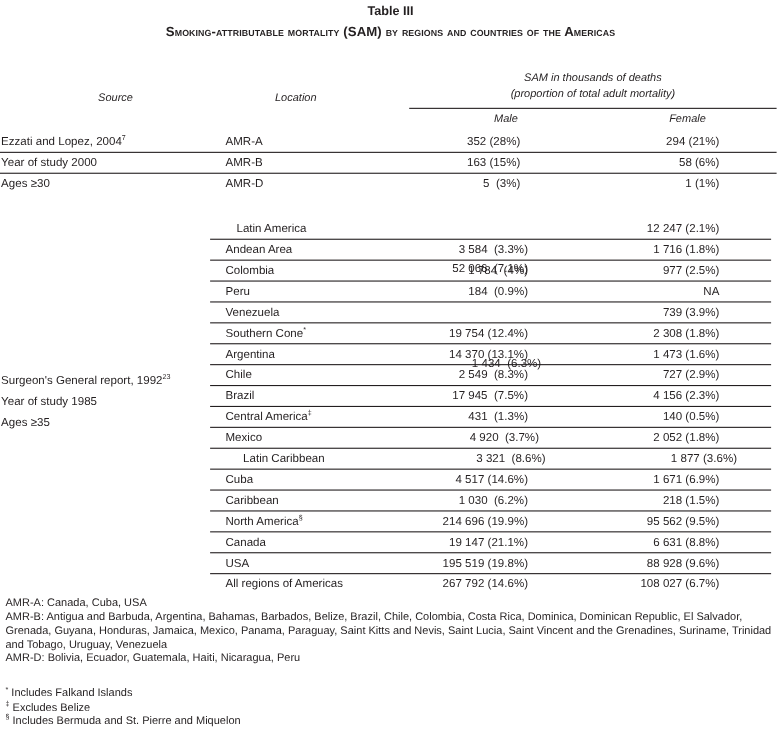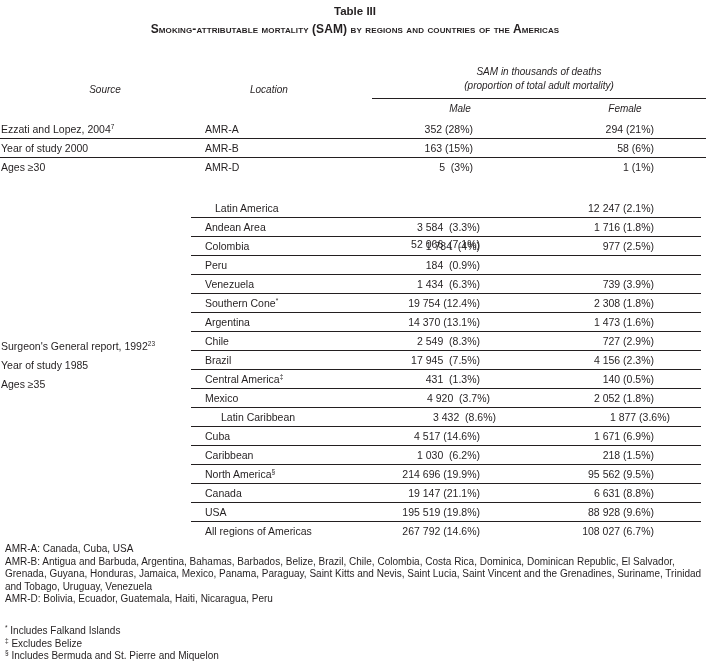--- a/index.html
+++ b/index.html
@@ -76,25 +76,26 @@
     <div class="rule" style="left:191px;width:510px;top:236px;"></div>
     <div class="row" style="left:191px;width:510px;top:237px;">
       <span class="cell" style="left:14px;"><span>Colombia</span><sup></sup></span>
       <span class="cell num" style="left:155px;width:134px;white-space:pre;">1 784  (4%)</span>
       <span class="cell num" style="left:330px;width:133px;">977 (2.5%)</span>
     </div>
     <div class="rule" style="left:191px;width:510px;top:255px;"></div>
     <div class="row" style="left:191px;width:510px;top:256px;">
       <span class="cell" style="left:14px;"><span>Peru</span><sup></sup></span>
       <span class="cell num" style="left:155px;width:134px;white-space:pre;">184  (0.9%)</span>
+      <span class="cell num" style="left:330px;width:133px;">NA</span>
     </div>
     <div class="rule" style="left:191px;width:510px;top:274px;"></div>
     <div class="row" style="left:191px;width:510px;top:275px;">
       <span class="cell" style="left:14px;"><span>Venezuela</span><sup></sup></span>
-      <span class="cell num" style="left:155px;width:134px;white-space:pre;">1 434  (6.3%)</span>
+      <span class="cell num" style="left:167px;width:134px;white-space:pre;margin-top:47px;">1 434  (6.3%)</span>
       <span class="cell num" style="left:330px;width:133px;">739 (3.9%)</span>
     </div>
     <div class="rule" style="left:191px;width:510px;top:293px;"></div>
     <div class="row" style="left:191px;width:510px;top:294px;">
       <span class="cell" style="left:14px;"><span>Southern Cone</span><sup>*</sup></span>
       <span class="cell num" style="left:155px;width:134px;white-space:pre;">19 754 (12.4%)</span>
       <span class="cell num" style="left:330px;width:133px;">2 308 (1.8%)</span>
     </div>
     <div class="rule" style="left:191px;width:510px;top:312px;"></div>
     <div class="row" style="left:191px;width:510px;top:313px;">
@@ -122,21 +123,21 @@
     </div>
     <div class="rule" style="left:191px;width:510px;top:388px;"></div>
     <div class="row" style="left:191px;width:510px;top:389px;">
       <span class="cell" style="left:14px;"><span>Mexico</span><sup></sup></span>
       <span class="cell num" style="left:165px;width:134px;white-space:pre;">4 920  (3.7%)</span>
       <span class="cell num" style="left:330px;width:133px;">2 052 (1.8%)</span>
     </div>
     <div class="rule" style="left:191px;width:510px;top:407px;"></div>
     <div class="row" style="left:207px;width:510px;top:408px;">
       <span class="cell" style="left:14px;"><span>Latin Caribbean</span><sup></sup></span>
-      <span class="cell num" style="left:155px;width:134px;white-space:pre;">3 432  (8.6%)</span>
+      <span class="cell num" style="left:155px;width:134px;white-space:pre;">3 321  (8.6%)</span>
       <span class="cell num" style="left:330px;width:133px;">1 877 (3.6%)</span>
     </div>
     <div class="rule" style="left:191px;width:510px;top:426px;"></div>
     <div class="row" style="left:191px;width:510px;top:427px;">
       <span class="cell" style="left:14px;"><span>Cuba</span><sup></sup></span>
       <span class="cell num" style="left:155px;width:134px;white-space:pre;">4 517 (14.6%)</span>
       <span class="cell num" style="left:330px;width:133px;">1 671 (6.9%)</span>
     </div>
     <div class="rule" style="left:191px;width:510px;top:445px;"></div>
     <div class="row" style="left:191px;width:510px;top:446px;">

